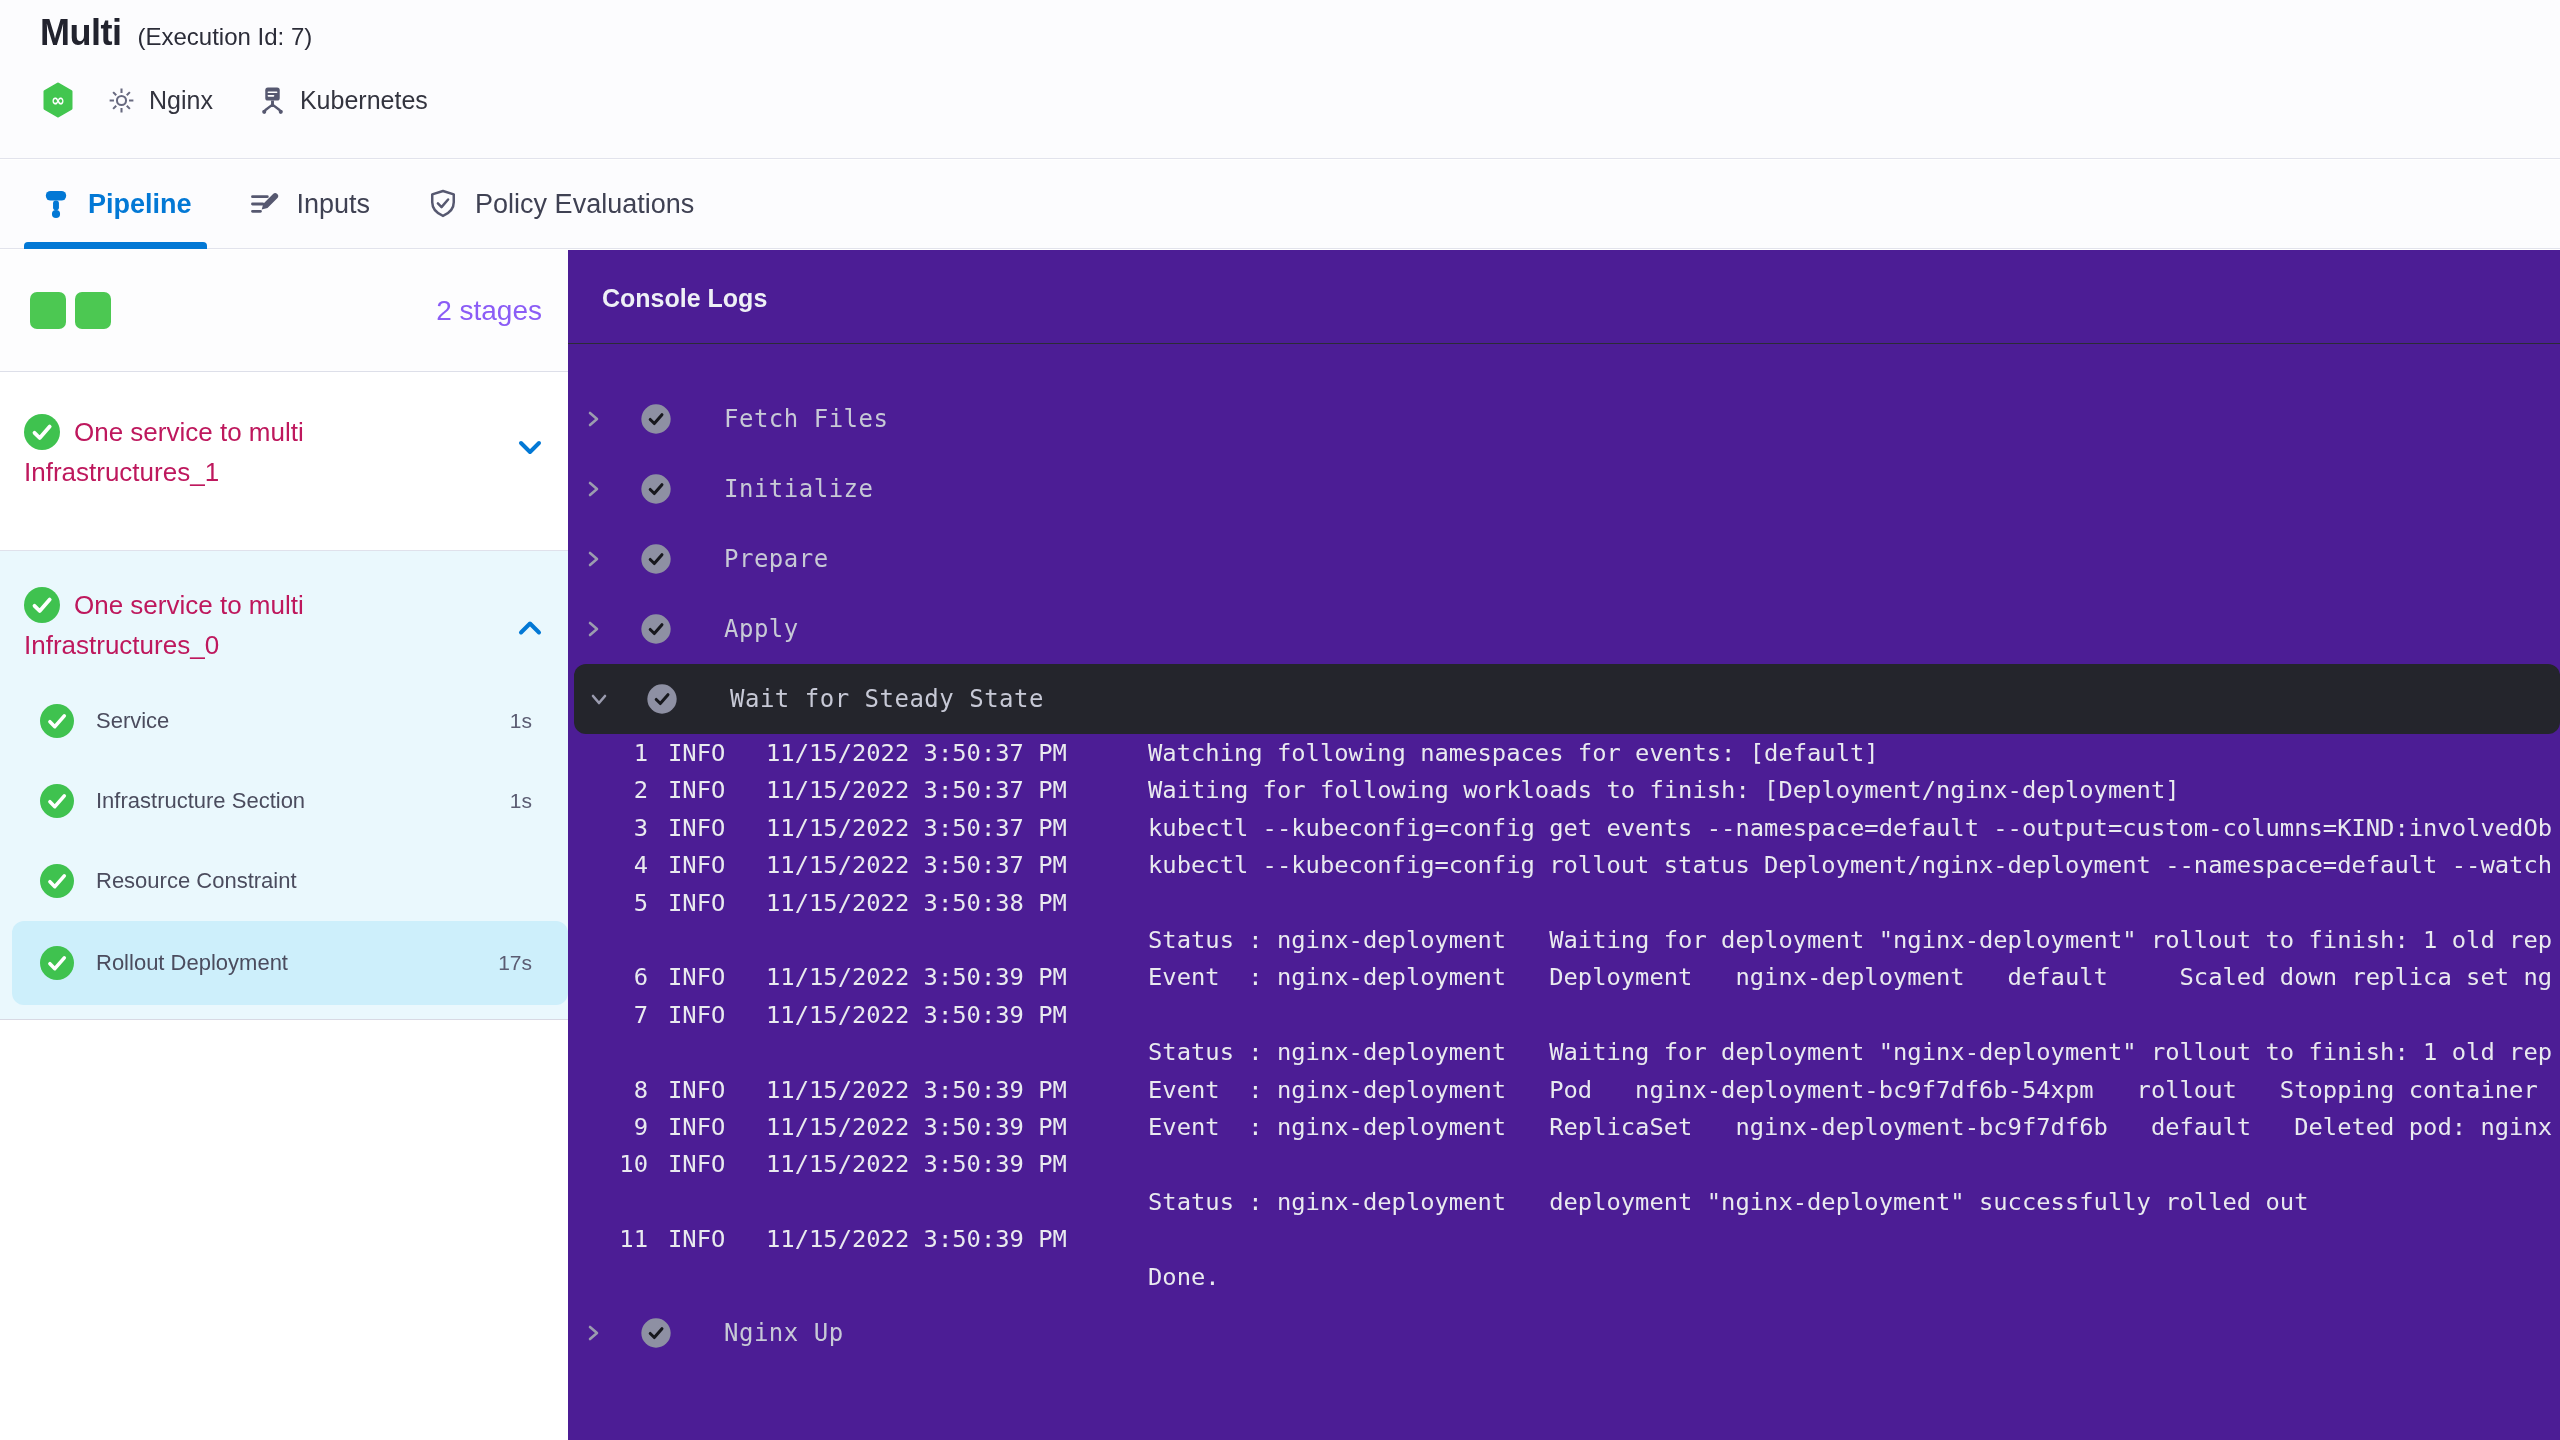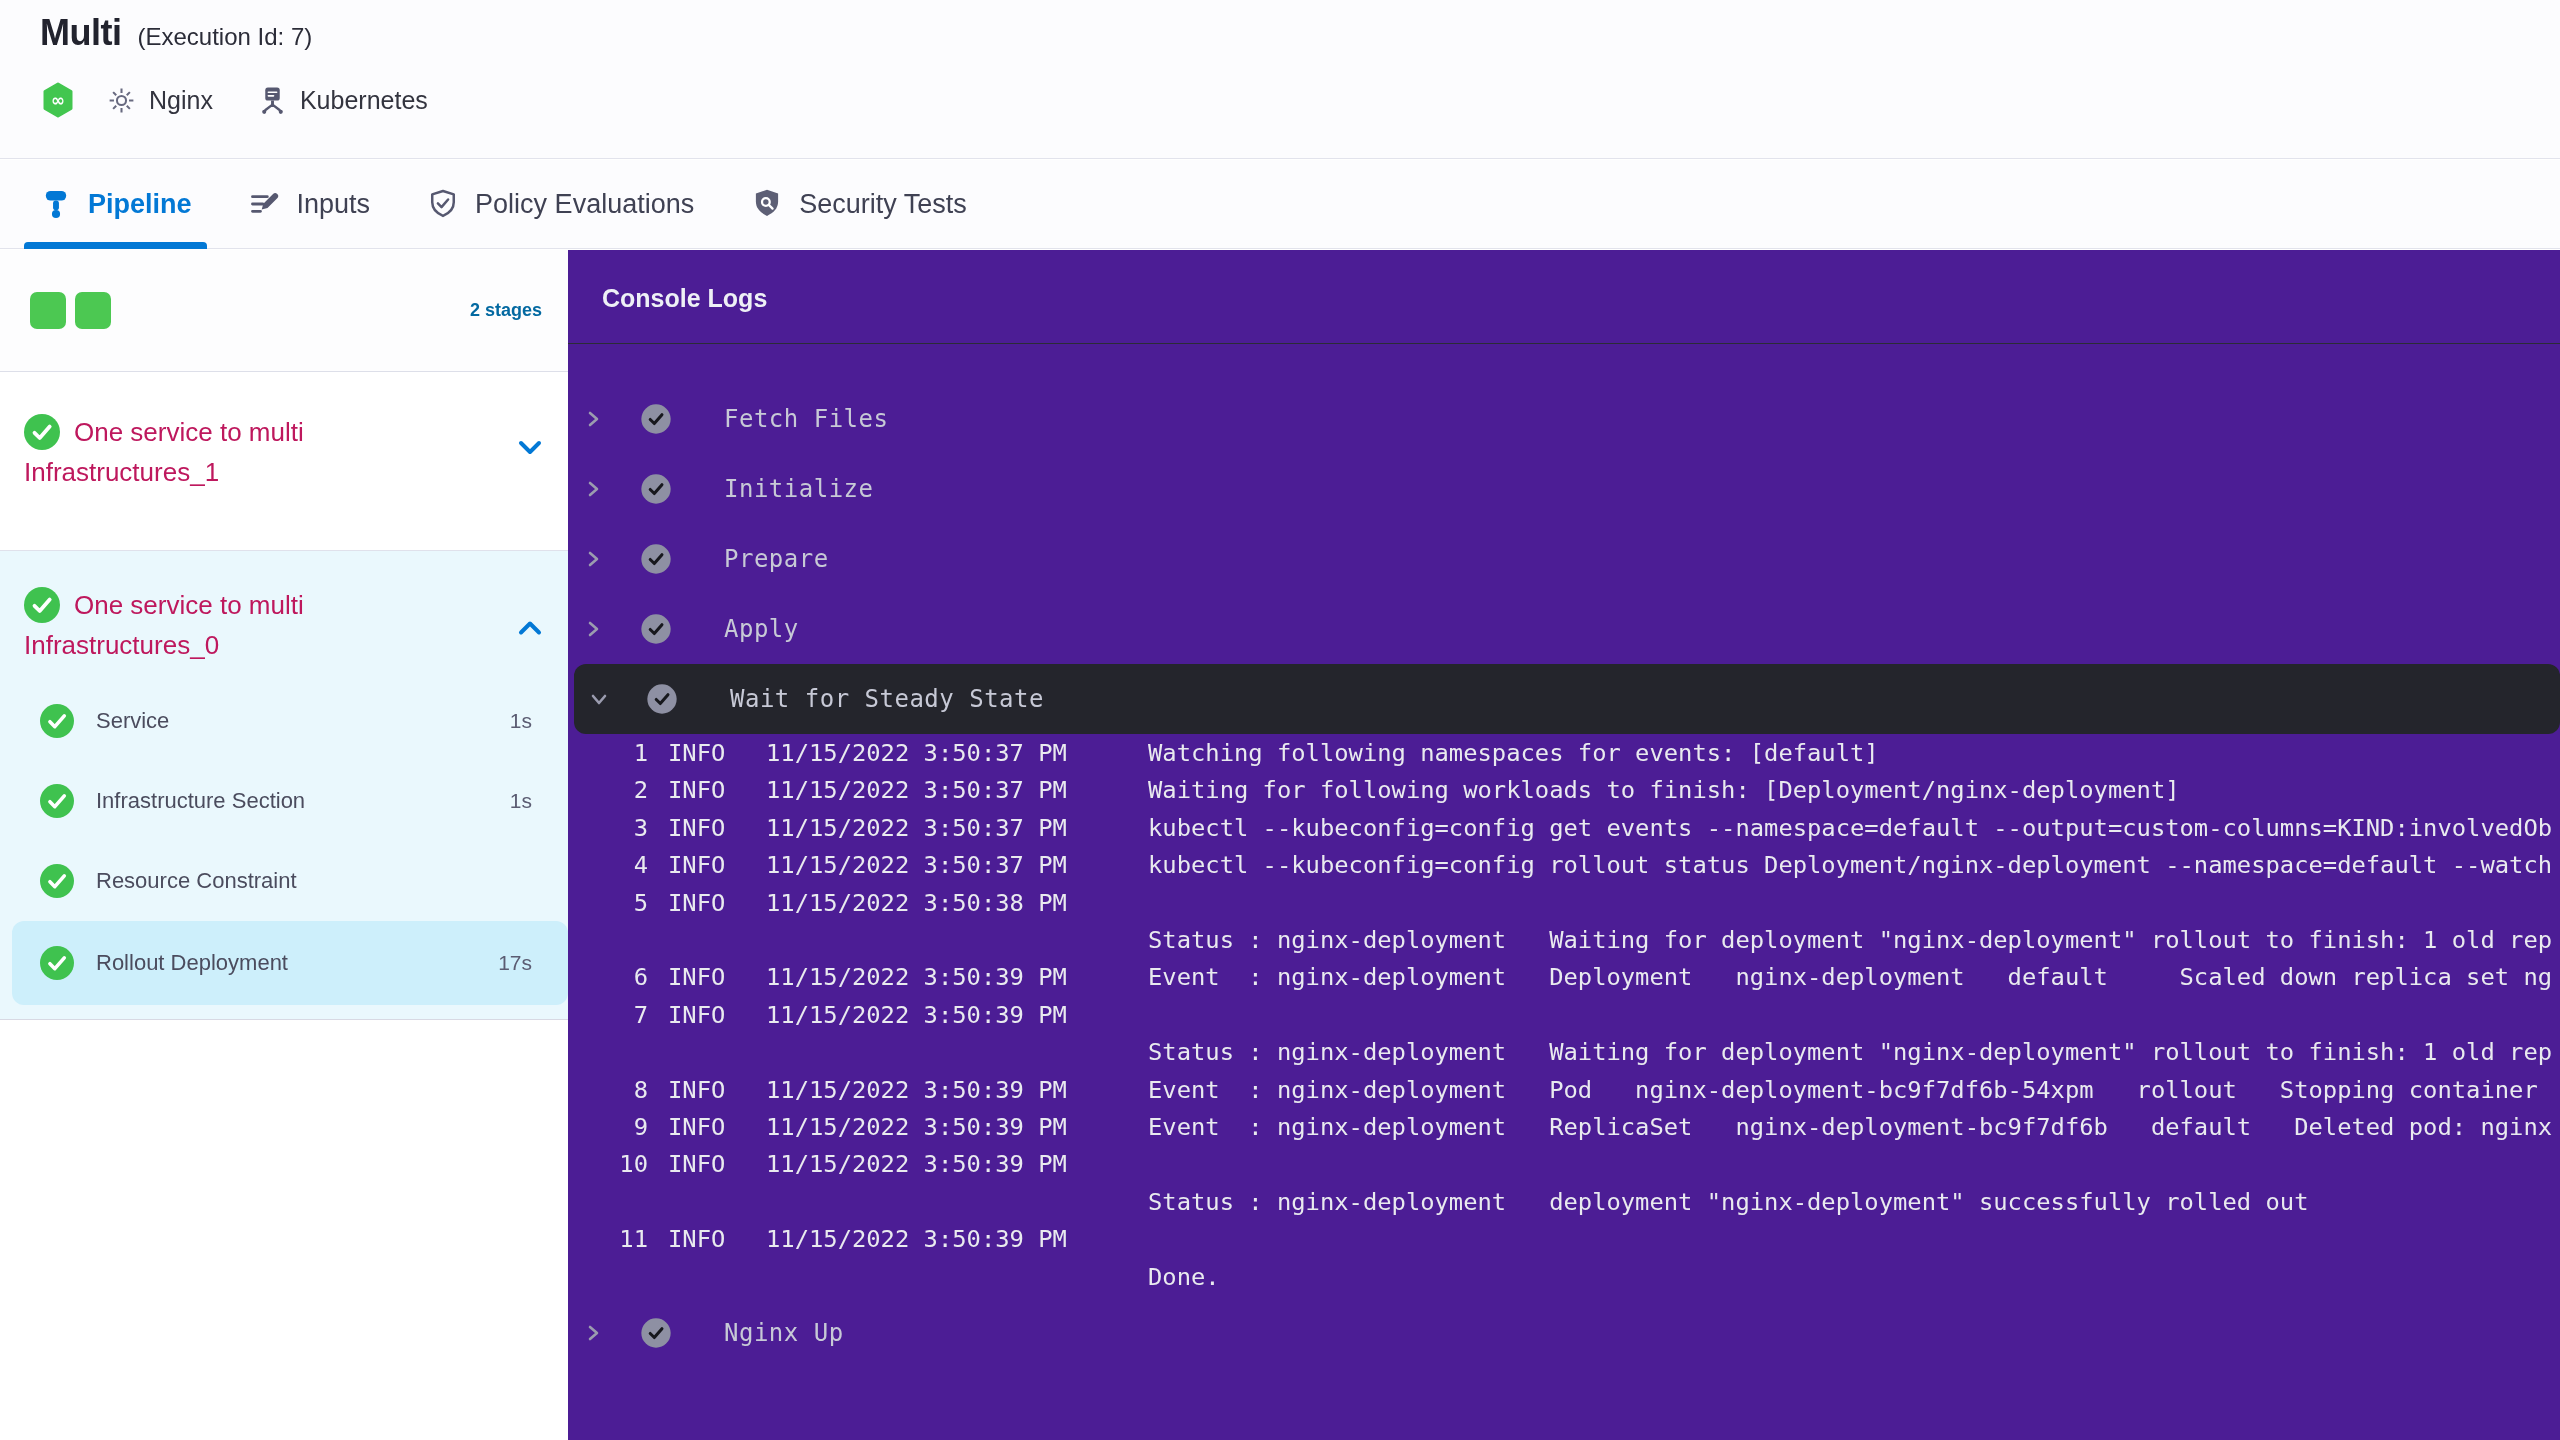--- a/index.html
+++ b/index.html
@@ -30,21 +30,21 @@
 
   
   .main{position:absolute;left:0;top:250px;width:2560px;height:1190px;display:flex;}
 
   
   .sidebar{width:568px;flex:0 0 568px;background:#ffffff;position:relative;overflow:hidden;}
   .stages-header{height:122px;border-bottom:1px solid #dddfe9;display:flex;align-items:center;
     padding:0 26px 0 30px;box-sizing:border-box;background:#fdfdfe;}
   .squares{display:flex;gap:9px;}
   .square{width:36px;height:37px;border-radius:7px;background:#4cc852;}
-  .stages-count{margin-left:auto;font-size:18px;color:#0369a1;font-weight:bold;}
+  .stages-count{margin-left:auto;font-size:28px;color:#8b5cf6;}
 
   .stage-block{position:relative;height:178px;box-sizing:border-box;padding:40px 90px 0 24px;}
   .stage-label{font-size:26px;line-height:40px;color:#be185d;max-width:390px;}
   .stage-label .icon{width:36px;height:36px;vertical-align:-9px;margin-right:14px;}
   .stage-chevron{position:absolute;right:23px;width:30px;height:30px;cursor:pointer;}
   .stage-block .stage-chevron{top:60px;}
 
   .stage-section{background:#eaf8fd;border-top:1px solid #e0e1eb;border-bottom:1px solid #d8d9e3;
     padding:34px 0 14px 0;}
   .stage-section .section-head{position:relative;padding:0 90px 0 24px;}
@@ -138,30 +138,20 @@
       <span>Inputs</span>
     </div>
     <div class="tab">
       <span class="icon" style="width: 34px; height: 34px;">
         <svg viewBox="0 0 30 30" fill="none" stroke="#565870" stroke-width="2.2">
           <path d="M15 3.5l9.5 3v7c0 5.5-3.8 9.6-9.5 12-5.7-2.4-9.5-6.5-9.5-12v-7z" stroke-linejoin="round"></path>
           <path d="M10.5 14.5l3.2 3.2 5.8-6.7" stroke-linecap="round" stroke-linejoin="round"></path>
         </svg>
       </span>
       <span>Policy Evaluations</span>
-    </div>
-    <div class="tab">
-      <span class="icon" style="width: 34px; height: 34px;">
-        <svg viewBox="0 0 30 30">
-          <path d="M15 2.5l9.8 3.2v7.2c0 5.8-3.9 10-9.8 12.6-5.9-2.6-9.8-6.8-9.8-12.6V5.7z" fill="#5d5f75"></path>
-          <circle cx="14" cy="13.2" r="3.4" fill="none" stroke="#ffffff" stroke-width="2"></circle>
-          <path d="M16.6 15.8l3.3 3.3" stroke="#ffffff" stroke-width="2" stroke-linecap="round"></path>
-        </svg>
-      </span>
-      <span>Security Tests</span>
     </div>
   </div>
 
 <div class="main">
   <div class="sidebar">
     <div class="stages-header">
       <div class="squares">
         <div class="square"></div>
         <div class="square"></div>
       </div>

